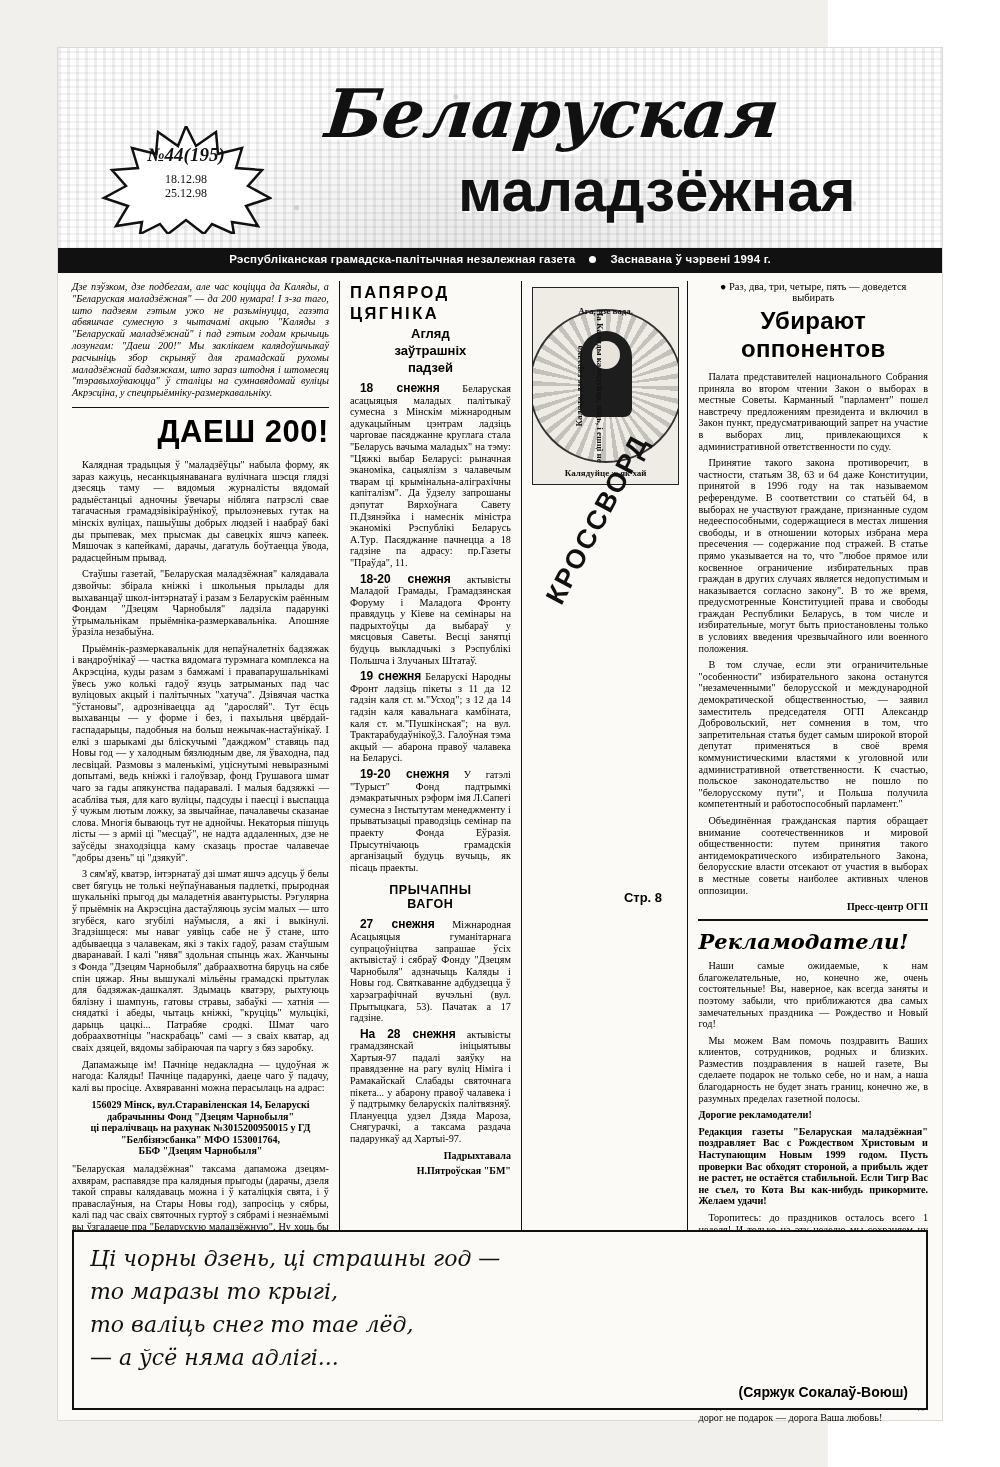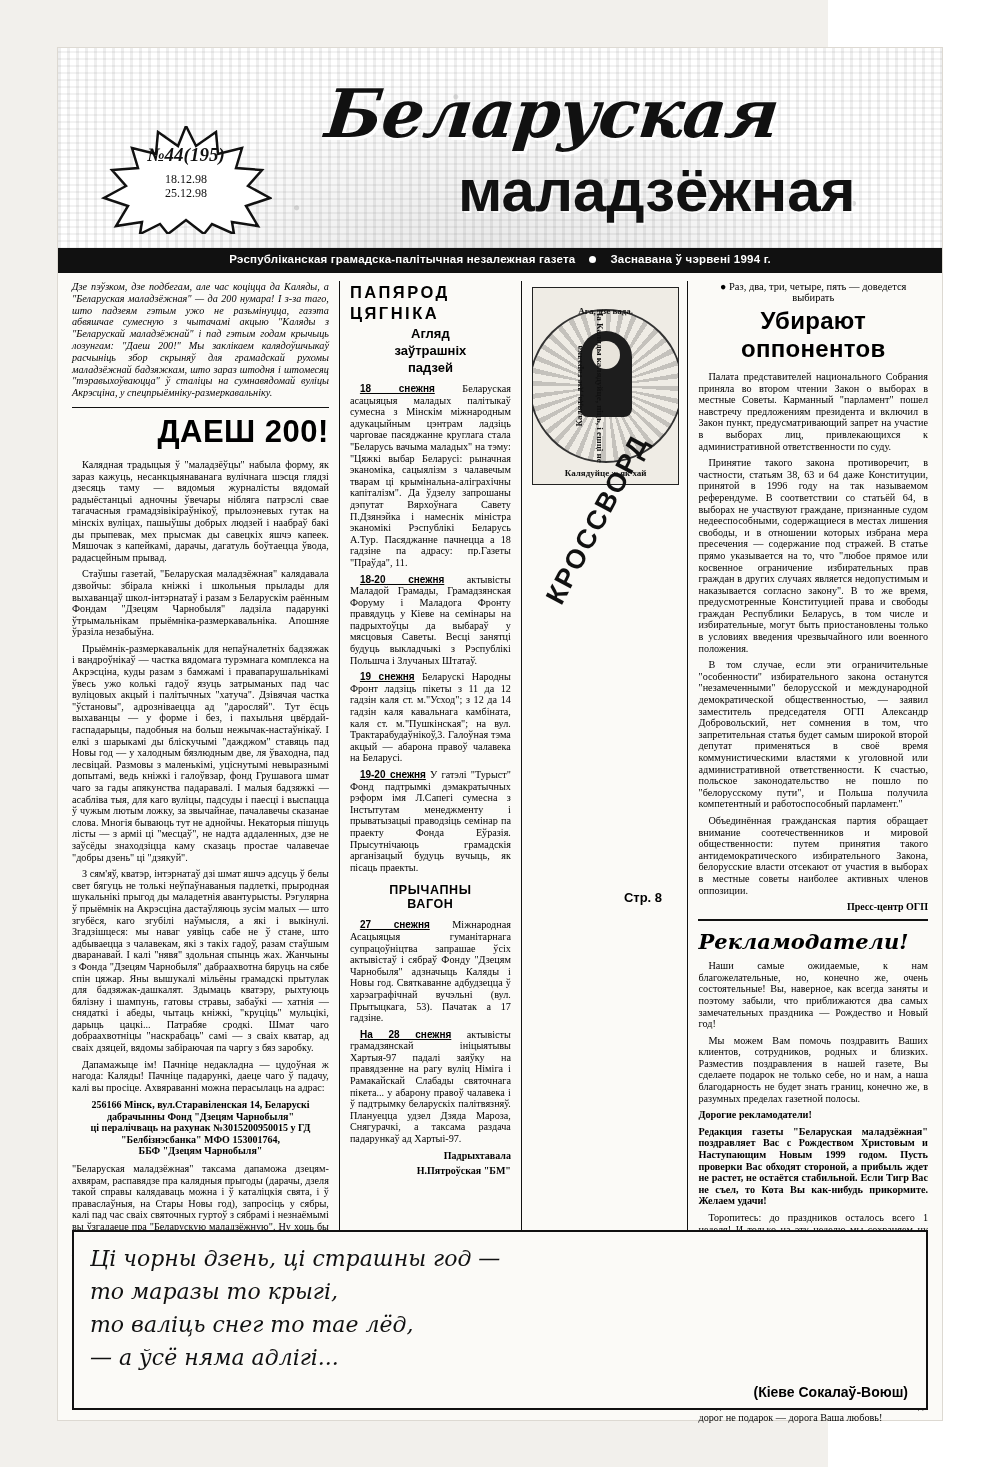--- a/index.html
+++ b/index.html
@@ -193,22 +193,21 @@
     font-family: "Liberation Sans", sans-serif;
     font-weight: bold;
     font-size: 13px;
     text-align: center;
     line-height: 15px;
     margin: 3px 0 8px 0;
   }
   .datecue {
     font-family: "Liberation Sans", sans-serif;
     font-weight: bold;
-    font-size: 10px;
-    text-decoration: underline;
+    font-size: 12px;
   }
   .sec-head {
     font-family: "Liberation Sans", sans-serif;
     font-weight: bold;
     font-size: 12.5px;
     text-align: center;
     line-height: 15px;
     margin: 10px 0 7px 0;
     letter-spacing: .6px;
   }
@@ -403,21 +402,21 @@
       <div class="col col-1">
         <div class="lede">Дзе пэўзком, дзе подбегам, але час коціцца да Каляды, а "Беларуская маладзёжная" — да 200 нумара! І з-за таго, што падзеям гэтым ужо не разьмінуцца, газэта абвяшчае сумесную з чытачамі акцыю "Каляды з "Беларускай маладзёжнай" і пад гэтым годам крычыць лозунгам: "Даеш 200!" Мы заклікаем калядоўшчыкаў расчыніць збор скрыняў для грамадскай рухомы маладзёжнай бадзяжкам, што зараз штодня і штомесяц "тэравыхоўваюцца" ў сталіцы на сумнавядомай вуліцы Акрэсціна, у спецпрыёмніку-размеркавальніку.</div>
         <hr class="rule-thin">
         <h1 class="head-main">ДАЕШ 200!</h1>
         <p>Калядная традыцыя ў "маладзёўцы" набыла форму, як зараз кажуць, несанкцыянаванага вулічнага шэсця глядзі дзесяць таму — вядомыя журналісты вядомай радыёстанцыі адночны ўвечары нібляга патрэслі свае тагачасныя грамадзівікіраўнікоў, прылоэневых гутак на мінскіх вуліцах, пашыўшы добрых людзей і наабраў бакі ды прыпевак, мех прысмак ды савецкіх яшчэ капеек. Мяшочак з капейкамі, дарачы, дагатуль боўтаецца ўвода, радасцейным прывад.</p>
         <p>Стаўшы газетай, "Беларуская маладзёжная" калядавала дзвойчы: збірала кніжкі і школьныя прылады для выхаванцаў школ-інтэрнатаў і разам з Беларускім раённым Фондам "Дзецям Чарнобыля" ладзіла падарункі ўтрымальнікам прыёмніка-размеркавальніка. Апошняе ўразіла незабыўна.</p>
         <p>Прыёмнік-размеркавальнік для непаўналетніх бадзяжак і вандроўнікаў — частка вядомага турэмнага комплекса на Акрэсціна, куды разам з бамжамі і правапарушальнікамі ўвесь ужо колькі гадоў язуць затрыманых пад час вуліцовых акцый і палітычных "хатуча". Дзівячая частка "ўстановы", адрозніваецца ад "даросляй". Тут ёсць выхаванцы — у форме і без, і пахыльня цвёрдай-гаспадарыцы, падобныя на больш нежычак-настаўнікаў. І елкі з шарыкамі ды бліскучымі "дажджом" ставяць пад Новы год — у халодным бязлюдным две, ля ўваходна, пад лесвіцай. Размовы з маленькімі, уціснутымі невыразнымі допытамі, ведь кніжкі і галоўвзар, фонд Грушавога шмат чаго за гады апякунства падаравалі. І малыя бадзяжкі — асабліва тыя, для каго вуліцы, падсуды і паесці і выспацца ў чужым лютым ложку, за звычайнае, пачалавечы сказанае слова. Многія бываюць тут не адной­чы. Некаторыя пішуць лісты — з арміі ці "месцаў", не надта аддаленных, дзе не заўсёды знаходзіцца каму сказаць простае чалавечае "добры дзень" ці "дзякуй".</p>
         <p>З сям'яў, кватэр, інтэрнатаў дзі шмат яшчэ адсуць ў белы свет бягуць не толькі неўпаўнаваныя падлеткі, прыродная шукальнікі прыгод ды маладетнія авантурысты. Рэгулярна ў прыёмнік на Акрэсціна дастаўляюць зусім малых — што згубёся, каго згубілі наўмысля, а які і выкінулі. Згадзішцеся: мы наваг уявіць сабе не ў стане, што адбываецца з чалавекам, які з такіх гадоў, разам стаўшым дваранавай. І калі "нявя" здольная спынць жах. Жанчыны з Фонда "Дзецям Чарнобыля" дабраахвотна бяруць на сябе спін цяжар. Яны вышукалі мільёны грамадскі прытулак для бадзяжак-дашкалят. Здымаць кватэру, рыхтуюць бялізну і шампунь, гатовы стравы, забаўкі — хатнія — снядаткі і абеды, чытаць кніжкі, "круціць" мульцікі, дарыць цацкі... Патрабяе сродкі. Шмат чаго добраахвотніцы "наскрабаць" самі — з сваіх кватар, ад сваіх дзяцей, вядомы забіраючая па чаргу з бяз заробку.</p>
         <p>Дапамажыце ім! Пачніце недакладна — цудоўная ж нагода: Каляды! Пачніце падарункі, даеце чаго ў падачу, калі вы просіце. Ахвяраванні можна перасылаць на адрас:</p>
         <div class="bank-block">
-          <div>256166 Мінск, вул.Старавіленская 14, Беларускі дабрачынны Фонд "Дзецям Чарнобыля"</div>
+          <div>156029 Мінск, вул.Старавіленская 14, Беларускі дабрачынны Фонд "Дзецям Чарнобыля"</div>
           <div>ці пералічваць на рахунак №3015200950015 у ГД "Белбізнэсбанка" МФО 153001764,</div>
           <div>ББФ "Дзецям Чарнобыля"</div>
         </div>
         <p class="noind">"Беларуская маладзёжная" таксама дапаможа дзецям-ахвярам, распавядзе пра калядныя прыгоды (дарачы, дзеля такой справы калядаваць можна і ў каталіцкія свята, і ў праваслаўныя, на Стары Новы год), запросіць у сябры, калі пад час сваіх святочных гуртоў з сябрамі і незнаёмымі вы ўзгадаеце пра "Беларускую маладзёжную". Ну хоць бы так:</p>
         <p class="noind">— Даеш 200 беларускіх рублёў, тысяч ці мільёнаў, даляраў ці яшчэ якіх франкаў, долараў ці койдаў — усё дарачы!</p>
         <p>Даеш 200 ініцыятыўных плямочнікаў дабраахвяснай справе! І даеш "Беларускай маладзёжнай" яшчэ тысячы юбілейных нумароў!</p>
         <p class="noind" style="text-align:center;font-weight:bold">Будзь разам з намі!</p>
         <div class="sig">Т.Нічыпарук, "БМ"</div>
       </div>
 
@@ -483,17 +482,17 @@
         <p>Именно так уже поздравил "маладзёжку" один из наших насмешливых почитателей. Звоните и Вы. Пишите, телеграфируйте — Ваши оптимистичные, юмористичные и даже шуточные добрые слова всегда на наших полосах поместятся! Нам ведь дорог не подарок — дорога Ваша любовь!</p>
 
       </div>
     </div>
 
     <div class="poembox">
       <div class="poem-line">Ці чорны дзень, ці страшны год —</div>
       <div class="poem-line">то маразы то крыгі,</div>
       <div class="poem-line">то валіць снег то тае лёд,</div>
       <div class="poem-line">— а ўсё няма адлігі...</div>
-      <div class="poem-sig">(Кіеве Сокалаў-Воюш)</div>
+      <div class="poem-sig">(Сяржук Сокалаў-Воюш)</div>
     </div>
 
   </div>
 </div>
 
 </body></html>

